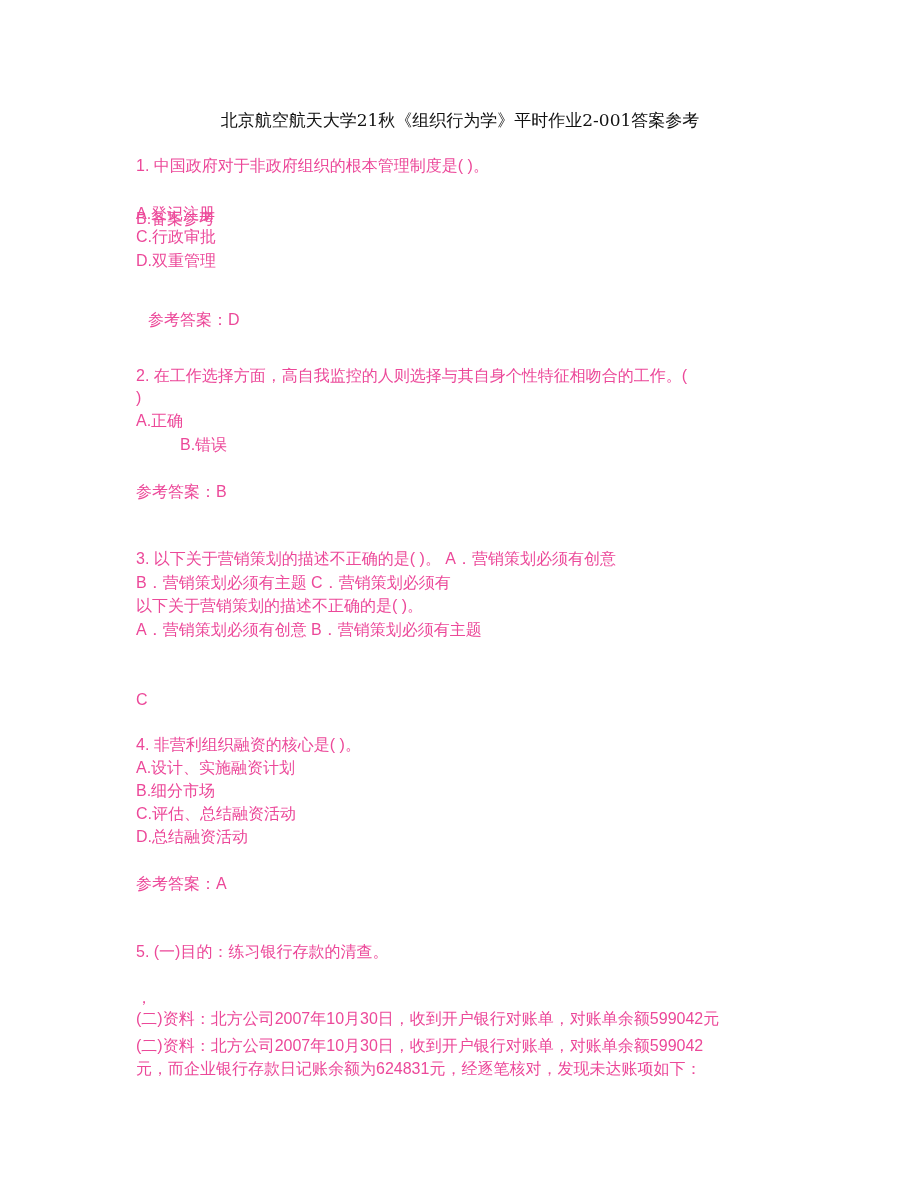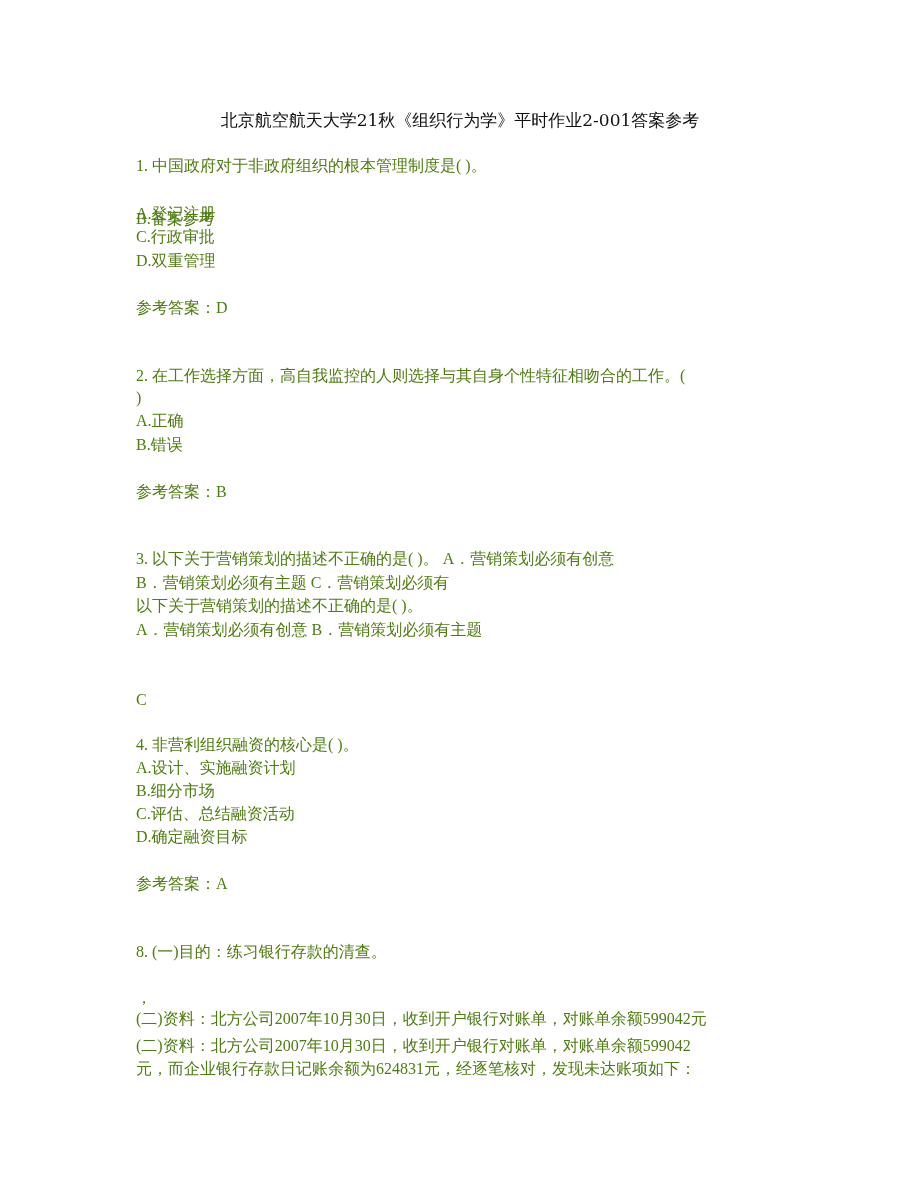--- a/index.html
+++ b/index.html
@@ -29,59 +29,59 @@
       width: 920px;
       text-align: center;
       font-family: "DejaVu Serif", "Liberation Serif", serif;
       font-size: 17px;
       line-height: 24px;
       color: #111111;
     }
     .line {
       position: absolute;
       left: 136px;
-      font-family: Liberation Serif, serif;
+      font-family: Liberation Sans, sans-serif;
       font-size: 16px;
       line-height: 24px;
       white-space: nowrap;
-      color: #4d7c0f;
+      color: #ec4899;
     }
   </style>
 </head>
 <body>
 
 <div class="page">
 
   <div class="title">北京航空航天大学21秋《组织行为学》平时作业2-001答案参考</div>
 
   <div class="line" style="top:154px;">1.  中国政府对于非政府组织的根本管理制度是(  )。</div>
   <div class="line" style="top:177px;margin-top:25px;">A.登记注册</div>
   <div class="line" style="top:207px;text-align:right;">B.备案参考</div>
   <div class="line" style="top:225px;">C.行政审批</div>
   <div class="line" style="top:249px;">D.双重管理</div>
-  <div class="line" style="top:296px;">参考答案：D</div>
+  <div class="line" style="top:308px;margin-left:12px;">参考答案：D</div>
 
   <div class="line" style="top:364px;">2.  在工作选择方面，高自我监控的人则选择与其自身个性特征相吻合的工作。(</div>
   <div class="line" style="top:386px;">)</div>
   <div class="line" style="top:409px;">A.正确</div>
-  <div class="line" style="top:433px;">B.错误</div>
+  <div class="line" style="top:433px;margin-left:44px;">B.错误</div>
   <div class="line" style="top:480px;">参考答案：B</div>
 
   <div class="line" style="top:547px;">3.  以下关于营销策划的描述不正确的是(  )。   A．营销策划必须有创意</div>
   <div class="line" style="top:594px;">以下关于营销策划的描述不正确的是(  )。</div>
   <div class="line" style="top:571px;">B．营销策划必须有主题  C．营销策划必须有</div>
   <div class="line" style="top:618px;">  A．营销策划必须有创意  B．营销策划必须有主题</div>
   <div class="line" style="top:688px;">C</div>
 
   <div class="line" style="top:733px;">4.  非营利组织融资的核心是(  )。</div>
   <div class="line" style="top:756px;">A.设计、实施融资计划</div>
   <div class="line" style="top:779px;">B.细分市场</div>
   <div class="line" style="top:802px;">C.评估、总结融资活动</div>
-  <div class="line" style="top:825px;">D.确定融资目标</div>
+  <div class="line" style="top:825px;">D.总结融资活动</div>
   <div class="line" style="top:872px;">参考答案：A</div>
 
-  <div class="line" style="top:940px;">8. (一)目的：练习银行存款的清查。</div>
+  <div class="line" style="top:940px;">5. (一)目的：练习银行存款的清查。</div>
   <div class="line" style="top:963px;margin-top:44px;">(二)资料：北方公司2007年10月30日，收到开户银行对账单，对账单余额599042元</div>
   <div class="line" style="top:986px;">，</div>
   <div class="line" style="top:1034px;">  (二)资料：北方公司2007年10月30日，收到开户银行对账单，对账单余额599042</div>
   <div class="line" style="top:1057px;">元，而企业银行存款日记账余额为624831元，经逐笔核对，发现未达账项如下：</div>
 
 </div>
 
 </body></html>

